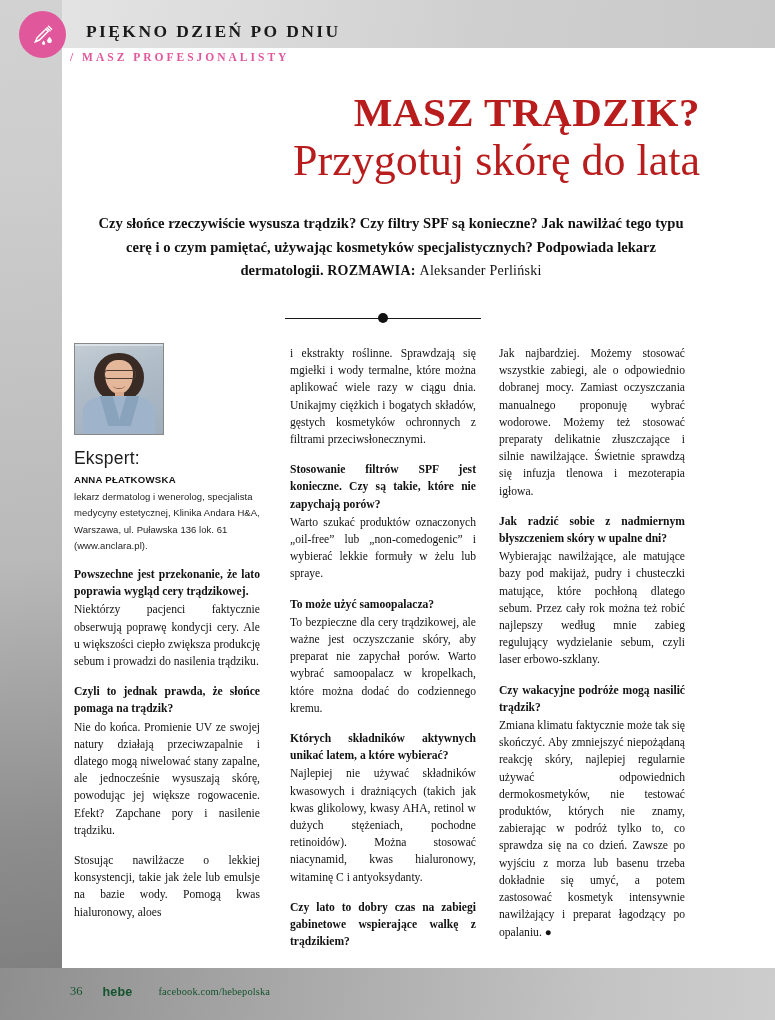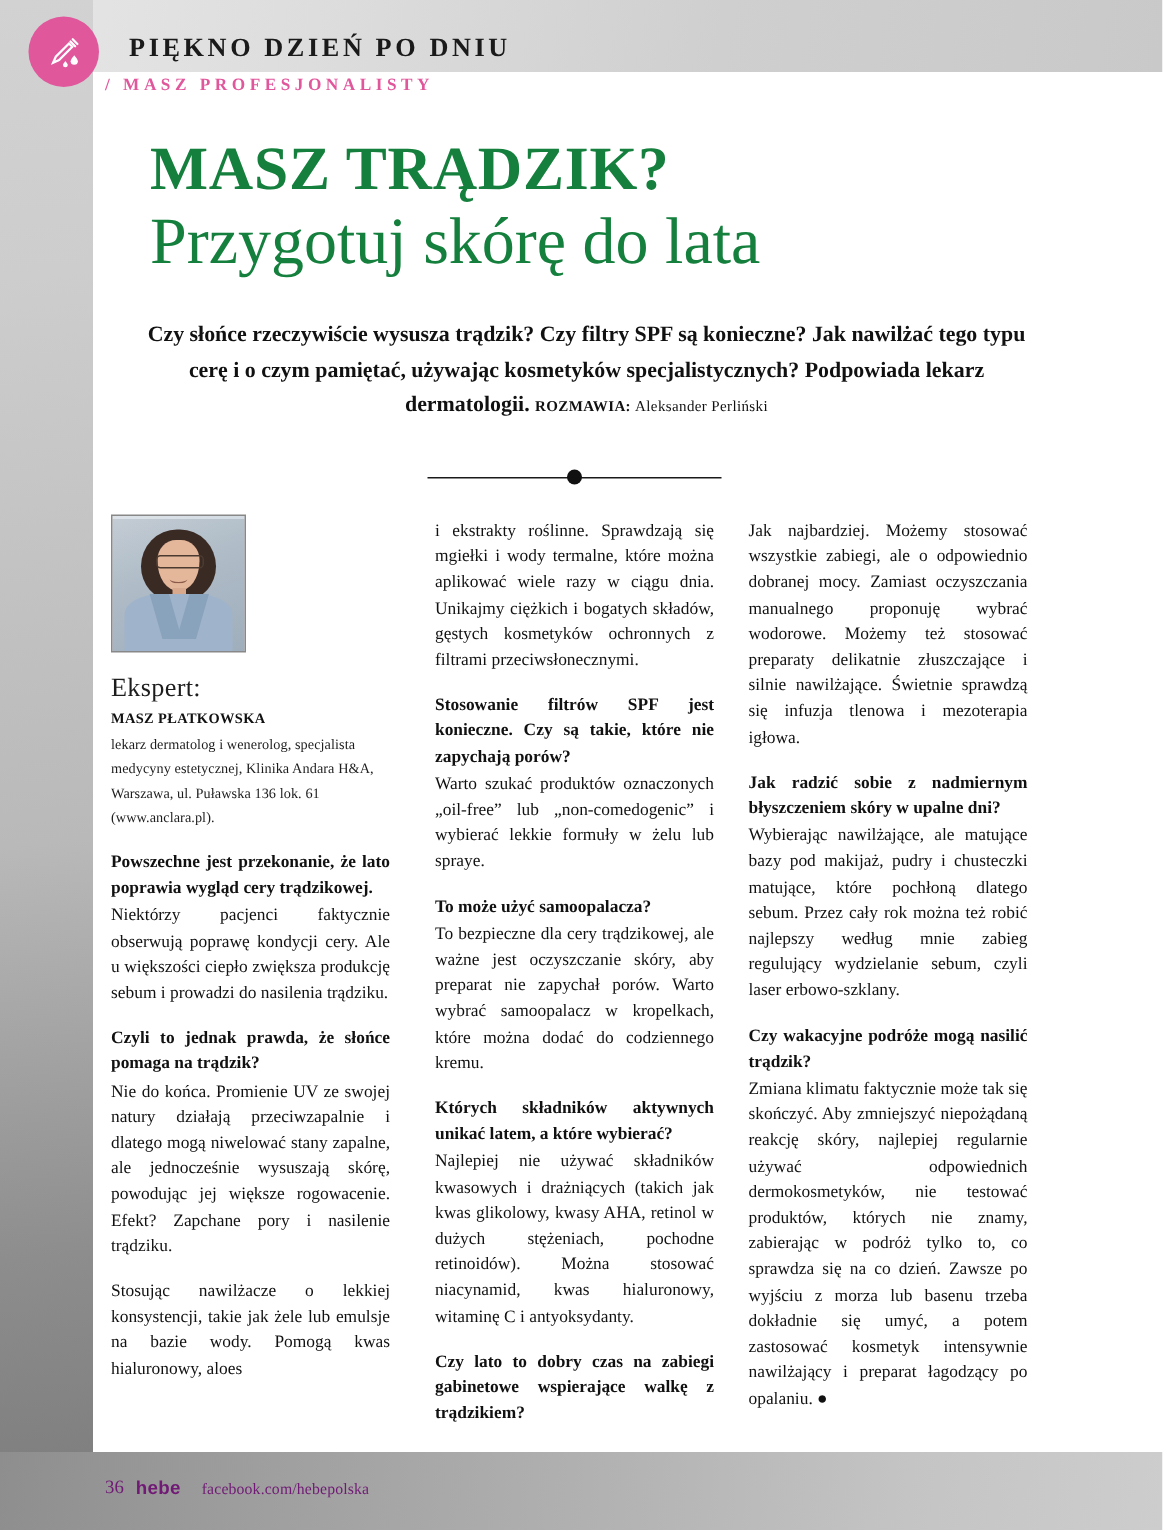--- a/index.html
+++ b/index.html
@@ -44,53 +44,53 @@
   #section-label{
     position:absolute;left:70px;top:51px;
     font-family:"Liberation Serif",serif;
     font-size:11.5px;font-weight:600;letter-spacing:3.0px;
     color:#e0579c;white-space:nowrap;
   }
 
   
   #headline{
     position:absolute;left:100px;top:92px;width:600px;
-    text-align:left;color:#15803d;
+    text-align:right;color:#b91c1c;
     font-family:"Liberation Serif",serif;line-height:1.0;
   }
   #headline .l1{display:block;font-size:41px;font-weight:700;letter-spacing:.5px;}
   #headline .l2{display:block;font-size:44px;font-weight:400;margin-top:6px;}
 
   #standfirst{
     position:absolute;left:96px;top:212px;width:590px;
     text-align:center;color:#111;
     font-family:"Liberation Serif",serif;
     font-size:14.6px;line-height:1.62;font-weight:600;
   }
   #byline{
-    font-size:10px;font-weight:600;letter-spacing:.25px;
+    font-size:14px;font-weight:600;letter-spacing:.25px;
     white-space:nowrap;
   }
   #byline .who{font-weight:400;}
 
   
   #ornament{
     position:absolute;left:285px;top:313px;width:196px;height:10px;
   }
   #ornament .bar{
     position:absolute;left:0;top:4.5px;width:196px;height:1px;background:#1a1a1a;
   }
   #ornament .dot{
     position:absolute;left:93px;top:0;width:10px;height:10px;border-radius:50%;background:#111;
   }
 
   
   #expert{
     position:absolute;left:74px;top:343px;width:186px;
-    font-family:Liberation Serif, serif;
+    font-family:Liberation Sans, sans-serif;
   }
   #expert-photo{
     width:88px;height:90px;border:1px solid #888;
     background:
       linear-gradient(180deg,rgba(255,255,255,.30) 0 2px,rgba(0,0,0,.05) 2px 4px),
       linear-gradient(160deg,#cfd8e0 0%,#b9c6d2 40%,#a8b7c6 100%);
     position:relative;overflow:hidden;
   }
   #expert-photo .hair{
     position:absolute;left:19px;top:9px;width:50px;height:47px;
@@ -146,22 +146,22 @@
   #col2{left:290px;top:345px;}
   #col3{left:499px;top:345px;}
 
   .col .q{font-weight:700;margin:0 0 1px 0;}
   .col .a{font-weight:400;margin:0;}
   .col .gap{height:13px;}
 
   
   #footer{
     position:absolute;left:70px;bottom:21px;
-    display:flex;align-items:flex-end;gap:8px;
-    color:#701a75;
+    display:flex;align-items:center;gap:20px;
+    color:#14532d;
   }
   #folio{font-family:"Liberation Serif",serif;font-size:12.5px;}
   #logo-hebe{font-family:"Liberation Sans",sans-serif;font-size:12.5px;font-weight:700;letter-spacing:.2px;}
   #social{font-family:"Liberation Serif",serif;font-size:10.5px;margin-left:6px;letter-spacing:.1px;}
 </style>
 </head>
 <body>
 
 <div id="top-band"></div>
 <div id="left-rail"></div>
@@ -205,21 +205,21 @@
     <div class="hair"></div>
     <div class="face"></div>
     <div class="glasses"></div>
     <div class="smile"></div>
     <div class="neck"></div>
     <div class="jacket"></div>
     <div class="collarL"></div>
     <div class="collarR"></div>
   </div>
   <div id="expert-title">Ekspert:</div>
-  <div id="expert-name">MASZ PŁATKOWSKA</div>
+  <div id="expert-name">ANNA PŁATKOWSKA</div>
   <div id="expert-desc">lekarz dermatolog i wenerolog, specjalista medycyny estetycznej, Klinika Andara H&amp;A, Warszawa, ul. Puławska 136 lok. 61 (www.anclara.pl).</div>
 </div>
 
 <div class="col" id="col1">
     <p class="q">Powszechne jest przekonanie, że lato poprawia wygląd cery trądzikowej.</p>
     <p class="a">Niektórzy pacjenci faktycznie obserwują poprawę kondycji cery. Ale u większości ciepło zwiększa produkcję sebum i prowadzi do nasilenia trądziku.</p>
     <div class="gap"></div>
     <p class="q">Czyli to jednak prawda, że słońce pomaga na trądzik?</p>
     <p class="a">Nie do końca. Promienie UV ze swojej natury działają przeciwzapalnie i dlatego mogą niwelować stany zapalne, ale jednocześnie wysuszają skórę, powodując jej większe rogowacenie. Efekt? Zapchane pory i nasilenie trądziku.</p>
     <div class="gap"></div>

